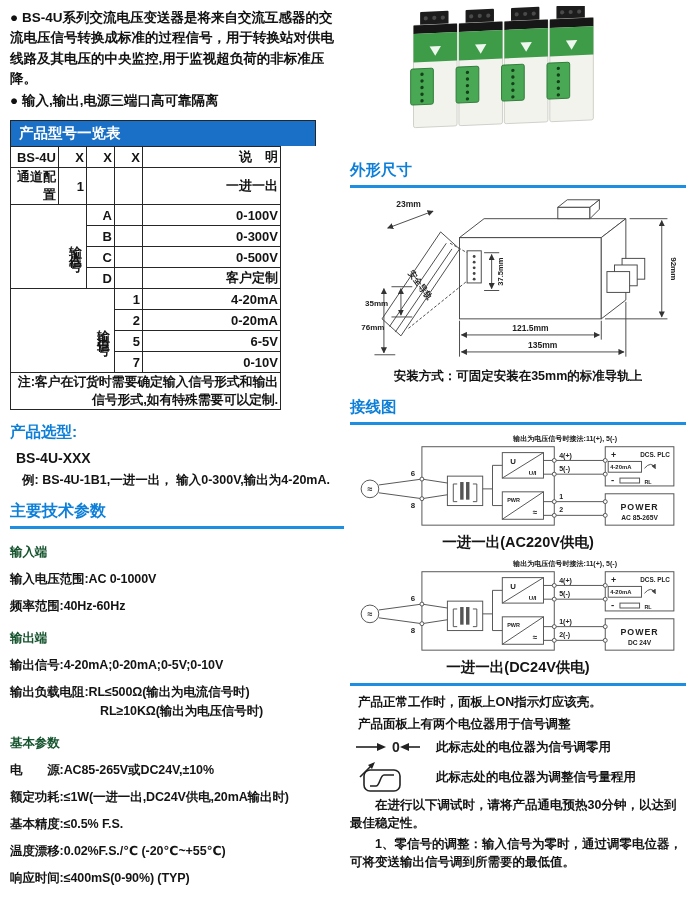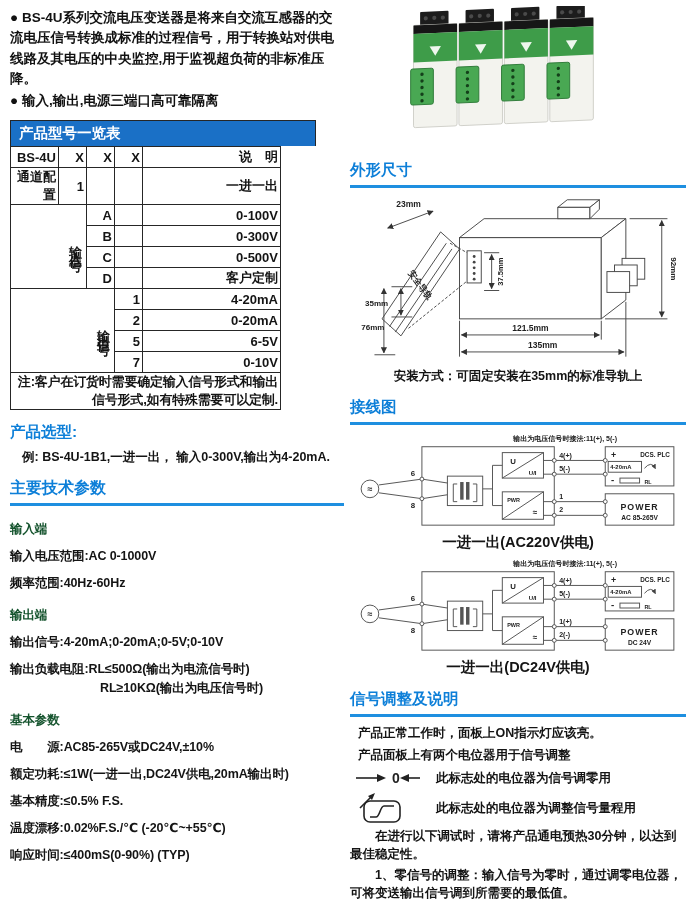--- a/index.html
+++ b/index.html
@@ -119,20 +119,21 @@
         <td>7</td>
         <td class="desc">0-10V</td>
       </tr>
       <tr>
         <td colspan="5" class="notecell">注:客户在订货时需要确定输入信号形式和输出信号形式,如有特殊需要可以定制.</td>
       </tr>
     </tbody>
       </table>
 
     <div class="sec-h sm">产品选型:</div>
+    <div class="sel-model">BS-4U-XXX</div>
     <div class="sel-ex">例:  BS-4U-1B1,一进一出， 输入0-300V,输出为4-20mA.</div>
 
     <div class="sec-h">主要技术参数</div>
     <div class="rule"></div>
 
     <div class="sp blue">输入端</div>
     <div class="sp">输入电压范围:AC 0-1000V</div>
     <div class="sp">频率范围:40Hz-60Hz</div>
 
     <div class="sp blue">输出端</div>
@@ -431,21 +432,20 @@
       <text x="263" y="26" font-size="9" font-weight="bold">+</text>
       <text x="323" y="24" font-size="6.5" font-weight="bold" text-anchor="end">DCS. PLC</text>
       <text x="262" y="37" font-size="6" font-weight="bold">4-20mA</text>
       <text x="263" y="51" font-size="10" font-weight="bold">-</text>
       <text x="297" y="52" font-size="5.5" font-weight="bold">RL</text>
       <text x="292" y="79" font-size="9" font-weight="bold" text-anchor="middle" letter-spacing="1">POWER</text>
       <text x="292" y="89" font-size="6.8" font-weight="bold" text-anchor="middle">DC 24V</text>
     </svg>
     <div class="cap">一进一出(DC24V供电)</div>
 
-    <div class="sec-h sm">信号调整及说明</div>
     <div class="rule"></div>
 
     <div class="adj-p" style="padding-left:8px">产品正常工作时，面板上ON指示灯应该亮。</div>
     <div class="adj-p" style="padding-left:8px">产品面板上有两个电位器用于信号调整</div>
 
     <div class="icon-row">
       <svg width="64" height="18" viewBox="0 0 64 18">
         <line x1="0" y1="9" x2="21" y2="9" stroke="#222" stroke-width="1.6"></line>
         <polygon points="21,5 30,9 21,13" fill="#222"></polygon>
         <text x="36" y="14" font-size="14" font-weight="bold">0</text>

